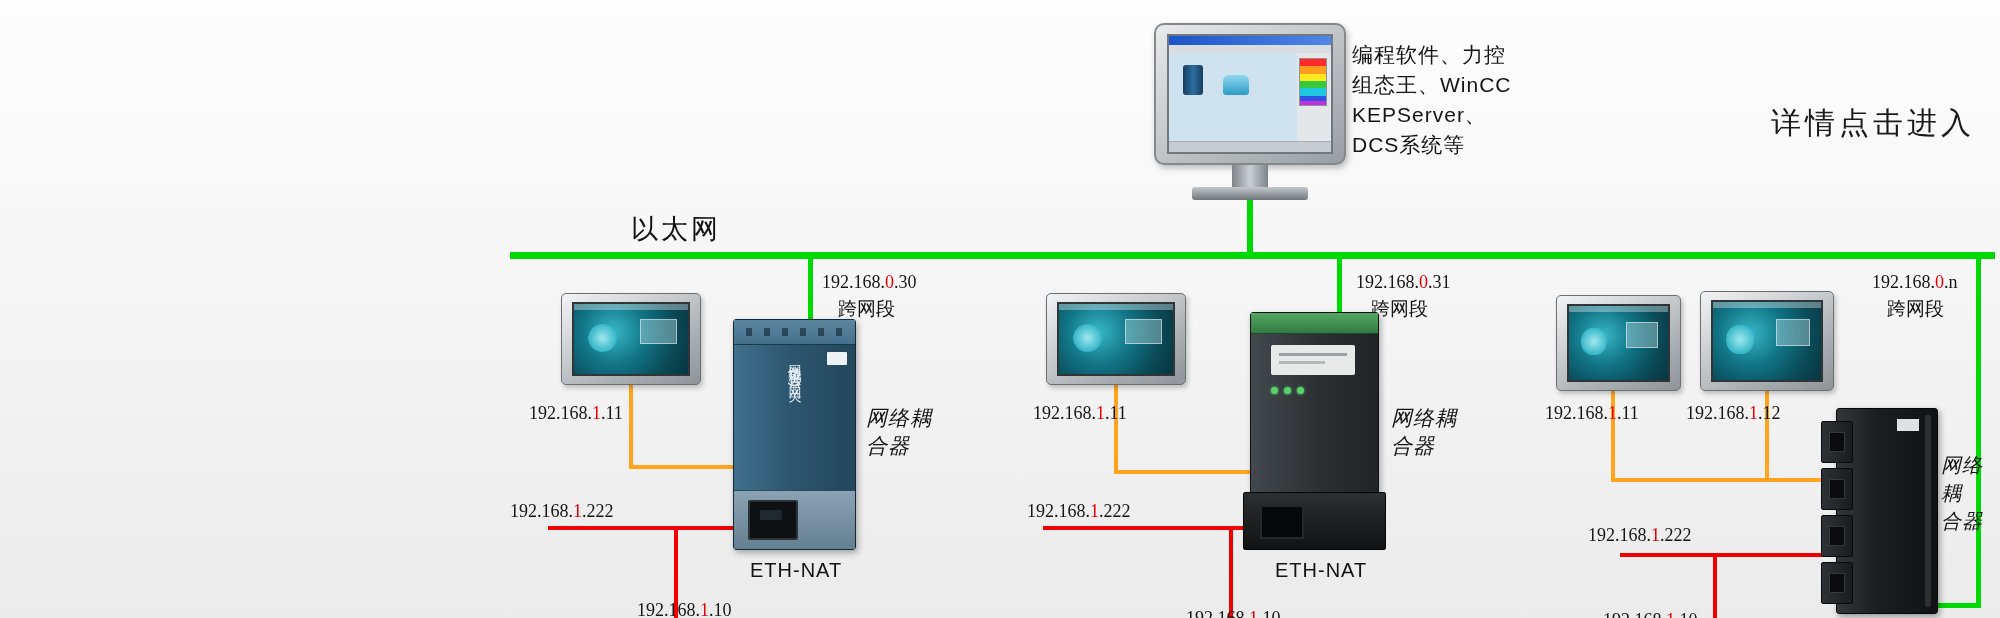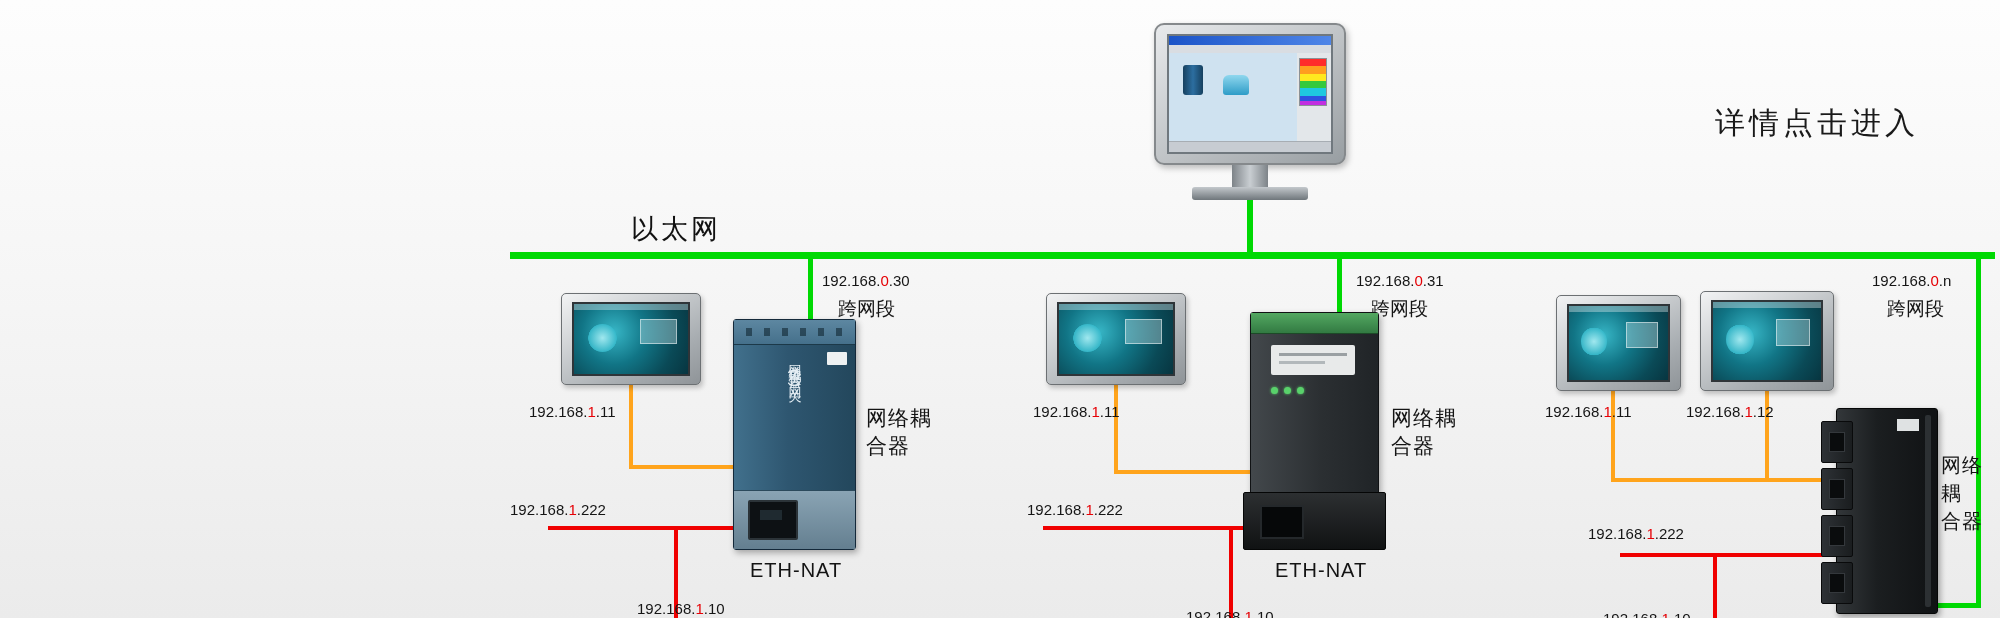--- a/index.html
+++ b/index.html
@@ -5,26 +5,26 @@
   html,body{margin:0;padding:0;background:#e9e9e9;}
   body{font-family:"Liberation Sans","DejaVu Sans",sans-serif;}
   .stage{position:relative;width:2000px;height:618px;overflow:hidden;
     background:linear-gradient(180deg,#fdfdfd 0%,#f6f6f6 45%,#ebebeb 100%);}
   .abs{position:absolute;}
   .line{position:absolute;}
   .green{background:#00d903;}
   .orange{background:#ffa41c;}
   .red{background:#f00000;}
   .txt{color:#151515;font-size:19px;white-space:nowrap;}
-  .ip{position:absolute;color:#151515;font-size:15px;white-space:nowrap;}
+  .ip{position:absolute;color:#151515;font-size:18px;white-space:nowrap;font-family:Liberation Serif, serif;}
   .ip .hl{color:#e60005;}
   .ethlabel{font-size:27px;color:#111;letter-spacing:3px;margin-left:12px;}
   .details{font-size:30px;color:#1a1a1a;letter-spacing:4px;cursor:pointer;}
   .swnote{font-size:21px;line-height:30px;color:#141414;letter-spacing:1px;}
-  .clabel{font-size:21px;color:#141414;line-height:28px;letter-spacing:1px;}
+  .clabel{font-size:21px;color:#141414;line-height:28px;letter-spacing:1px;font-style:italic;}
   .natname{font-size:20px;color:#141414;letter-spacing:1px;white-space:nowrap;}
 
   
   .monitor{width:192px;}
   .mon-body{width:192px;height:142px;background:linear-gradient(145deg,#e8eaec,#b9bdc0 60%,#989ea2);
     border:2px solid #85898c;border-radius:10px;box-sizing:border-box;padding:9px 11px;
     box-shadow:2px 3px 6px rgba(0,0,0,.25);}
   .mon-screen{position:relative;width:100%;height:100%;background:#dfe7ee;border:2px solid #70787e;
     box-sizing:border-box;overflow:hidden;}
   .scr-title{position:absolute;left:0;top:0;right:0;height:9px;background:linear-gradient(90deg,#1b54c8,#4f86e8);}
@@ -130,22 +130,28 @@
           <div class="scr-cyl"></div>
         </div>
         <div class="scr-palette"></div>
         <div class="scr-status"></div>
       </div>
     </div>
     <div class="mon-neck"></div>
     <div class="mon-base"></div>
   </div>
 
-
-  <div class="abs details" style="left:1715px;top:103px">详情点击进入</div>
+  <div class="abs swnote" style="left:1352px;top:40px">
+    <div>编程软件、力控</div>
+    <div>组态王、WinCC</div>
+    <div>KEPServer、</div>
+    <div>DCS系统等</div>
+  </div>
+
+  <div class="abs details" style="left:1771px;top:103px">详情点击进入</div>
 
   <div class="abs ethlabel" style="left:619px;top:211px">以太网</div>
 
   <div class="ip" style="left:822px;top:272px"><span>192.168.</span><span class="hl">0</span><span>.30</span></div>
   <div class="abs txt" style="left:838px;top:296px">跨网段</div>
 
   <div class="abs hmi" style="left:561px;top:293px;width:140px;height:92px">
     <div class="hmi-screen">
       <div class="hmi-bar"></div>
       <div class="hmi-dot"></div>

